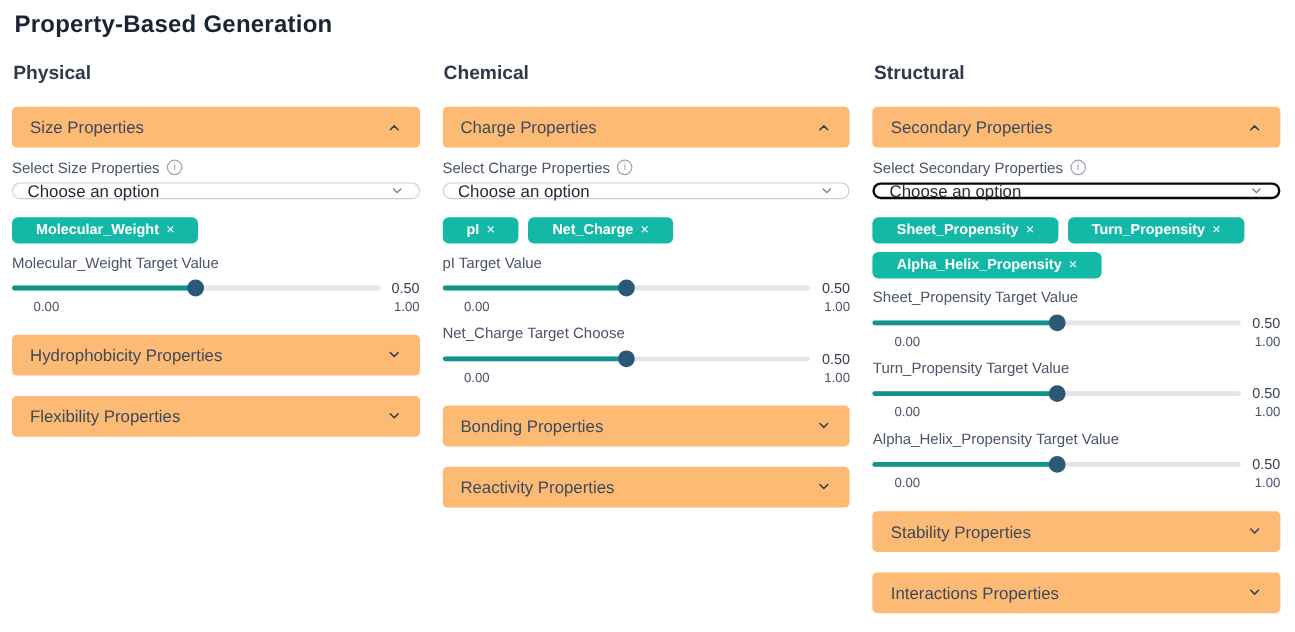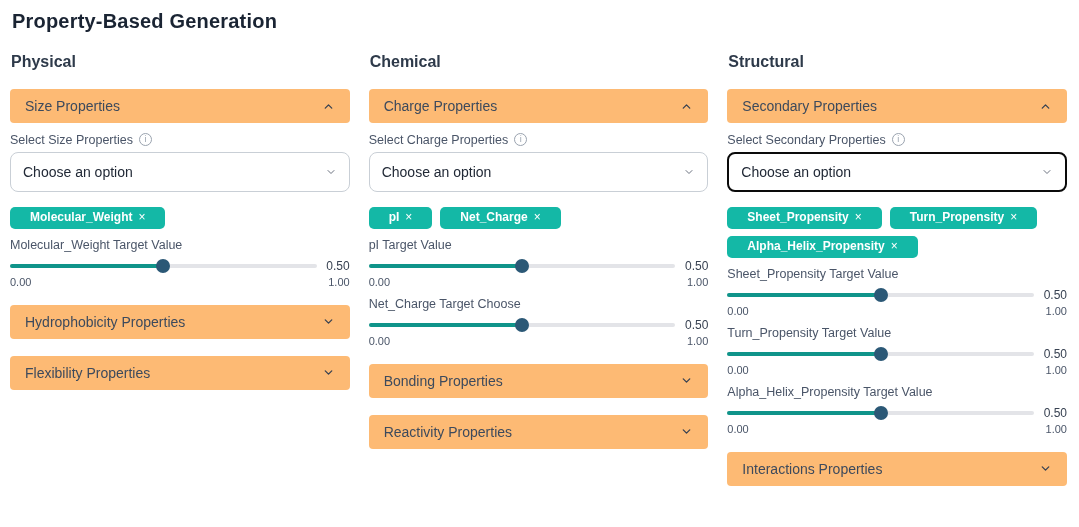--- a/index.html
+++ b/index.html
@@ -41,21 +41,21 @@
     font-size: 12.5px; color: #4a5568;
   }
   .info-icon {
     width: 13px; height: 13px; border: 1.2px solid #9aa3af; border-radius: 50%;
     display: inline-flex; align-items: center; justify-content: center;
     font-size: 9px; color: #9aa3af; line-height: 1;
   }
   
   .select {
     display: flex; align-items: center; justify-content: space-between;
-    height: 40px; padding: 0 12px;
+    height: 14px; padding: 0 12px;
     border: 1px solid #c9cfd6; border-radius: 8px;
     font-size: 14px; color: #212936; background: #fff;
     cursor: pointer;
   }
   .select.focused { border: 2px solid #0a0a0a; }
   
   .tags { display: flex; flex-wrap: wrap; gap: 7px 8px; margin-top: 15px; }
   .tag {
     display: inline-flex; align-items: center; gap: 6px;
     background: #14b8a6; color: #ffffff;
@@ -73,21 +73,21 @@
     height: 4px; background: #0f948a; border-radius: 2px; position: relative; width: 0;
   }
   .handle {
     position: absolute; right: -7px; top: 50%; transform: translateY(-50%);
     width: 14px; height: 14px; border-radius: 50%;
     background: #2b5876; cursor: pointer;
   }
   .slider-value { font-size: 12px; color: #374151; min-width: 26px; text-align: right; }
   .minmax {
     display: flex; justify-content: space-between;
-    margin-top: 3px; font-size: 11px; color: #4a5568;
+    margin-top: 3px; font-size: 11px; color: #4a5568; margin-left: 18px;
   }
   .chev { display: block; }
 </style>
 </head>
 <body>
 
 <h1 class="page-title">Property-Based Generation</h1>
 
 <div class="columns">
 
@@ -317,20 +317,28 @@
           <div class="handle"></div>
         </div>
       </div>
       <span class="slider-value">0.50</span>
     </div>
     <div class="minmax">
       <span>0.00</span>
       <span>1.00</span>
     </div>
 
+    <div class="acc collapsed acc-first">
+      <span class="acc-title">Stability Properties</span>
+      <span>
+        <svg class="chev" width="13" height="13" viewBox="0 0 24 24">
+            <path d="M6 9l6 6 6-6" stroke="#374151" stroke-width="2.4" fill="none" stroke-linecap="round" stroke-linejoin="round"></path>
+          </svg>
+      </span>
+    </div>
 
     <div class="acc collapsed">
       <span class="acc-title">Interactions Properties</span>
       <span>
         <svg class="chev" width="13" height="13" viewBox="0 0 24 24">
             <path d="M6 9l6 6 6-6" stroke="#374151" stroke-width="2.4" fill="none" stroke-linecap="round" stroke-linejoin="round"></path>
           </svg>
       </span>
     </div>
   </section>

